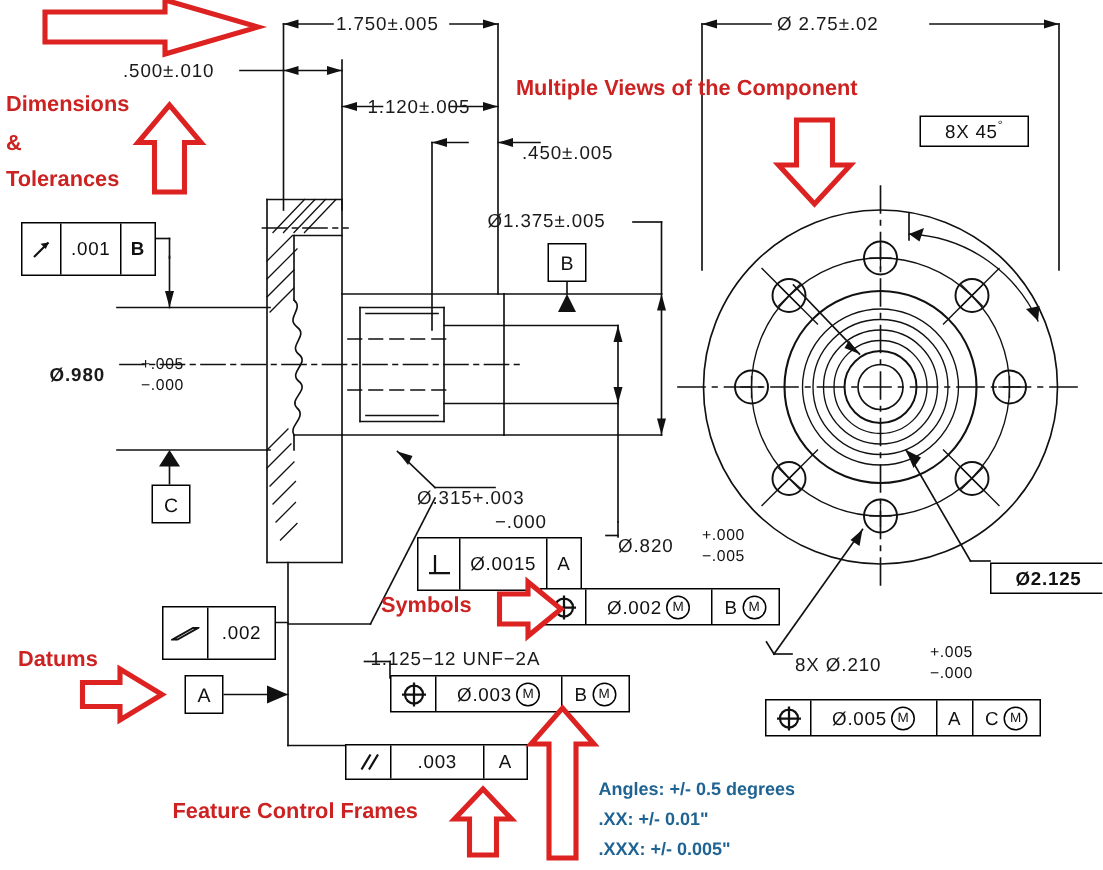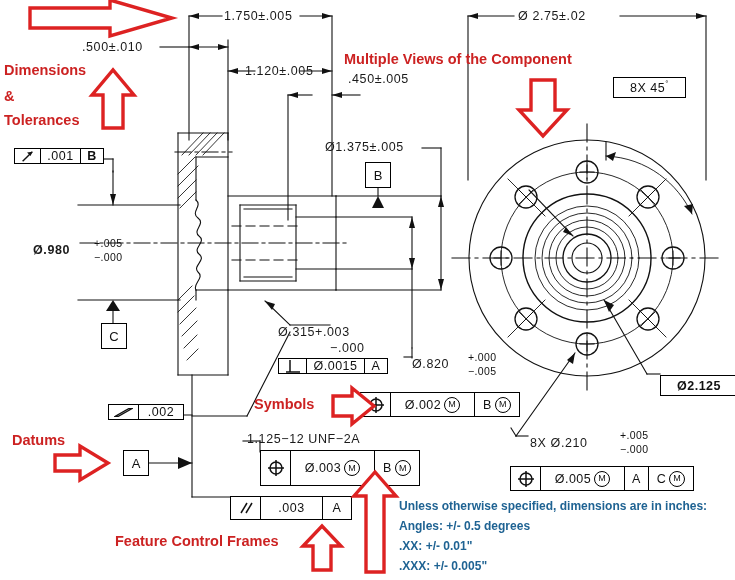--- a/index.html
+++ b/index.html
@@ -46,21 +46,21 @@
     white-space:nowrap;
     font-family:"Liberation Sans", sans-serif;
   }
   
   .fcf{
     position:absolute;
     display:flex;
     align-items:stretch;
     border:1.6px solid #000;
     background:#fff;
-    height:16px;
+    height:36px;
     box-sizing:border-box;
   }
   .fcf > div{
     display:flex;align-items:center;justify-content:center;
     border-right:1.6px solid #000;
     padding:0 5px;
     font-size:12.5px;
     letter-spacing:0.5px;
     box-sizing:border-box;
     white-space:nowrap;
@@ -310,21 +310,21 @@
 
       <line x1="529" y1="190" x2="573" y2="236"></line>
       <path d="M573,236 L563,232 L566,227 Z" fill="#111" stroke="none"></path>
 
     </g>
   </svg>
 
   <div class="dim" style="left:224px;top:9px;">1.750±.005</div>
   <div class="dim" style="left:82px;top:40px;">​.500±.010</div>
   <div class="dim" style="left:245px;top:64px;">1.120±.005</div>
-  <div class="dim" style="left:348px;top:72px;">.450±.005</div>
+  <div class="dim" style="left:348px;top:95px;">.450±.005</div>
   <div class="dim" style="left:325px;top:140px;">Ø1.375±.005</div>
 
   <div class="dim" style="left:33px;top:243px;font-weight:bold;">Ø.980</div>
   <div class="tolstack" style="left:94px;top:238px;">+.005</div>
   <div class="tolstack" style="left:94px;top:252px;">−.000</div>
 
   <div class="dim" style="left:278px;top:325px;">Ø.315+.003</div>
   <div class="dim" style="left:330px;top:341px;">−.000</div>
 
   <div class="dim" style="left:412px;top:357px;">Ø.820</div>
@@ -392,21 +392,21 @@
     <div style="width:84px;">
       <span>Ø.002</span>
       <span class="mcirc">M</span>
     </div>
     <div style="width:44px;">
       <span>B</span>
       <span class="mcirc">M</span>
     </div>
   </div>
 
-  <div class="fcf" style="left:260px;top:450px;height:36px;">
+  <div class="fcf" style="left:260px;top:450px;height:25px;">
     <div style="width:30px;">
       <svg width="18" height="18" viewBox="0 0 18 18">
         <circle cx="9" cy="9" r="6" fill="none" stroke="#111" stroke-width="1.5"></circle>
         <line x1="9" y1="1" x2="9" y2="17" stroke="#111" stroke-width="1.5"></line>
         <line x1="1" y1="9" x2="17" y2="9" stroke="#111" stroke-width="1.5"></line>
       </svg>
     </div>
     <div style="width:84px;">
       <span>Ø.003</span>
       <span class="mcirc">M</span>
@@ -467,18 +467,17 @@
   </svg>
 
   <div class="anno" style="left:4px;top:62px;">Dimensions</div>
   <div class="anno" style="left:4px;top:88px;">&amp;</div>
   <div class="anno" style="left:4px;top:112px;">Tolerances</div>
   <div class="anno" style="left:344px;top:51px;">Multiple Views of the Component</div>
   <div class="anno" style="left:254px;top:396px;">Symbols</div>
   <div class="anno" style="left:12px;top:432px;">Datums</div>
   <div class="anno" style="left:115px;top:533px;">Feature Control Frames</div>
 
-  <div class="note" style="left:399px;top:499px;">Unless otherwise specified, dimensions are in inches:</div>
   <div class="note" style="left:399px;top:519px;">Angles: +/- 0.5 degrees</div>
   <div class="note" style="left:399px;top:539px;">.XX: +/- 0.01"</div>
   <div class="note" style="left:399px;top:559px;">.XXX: +/- 0.005"</div>
 
 </div>
 
 </body></html>

